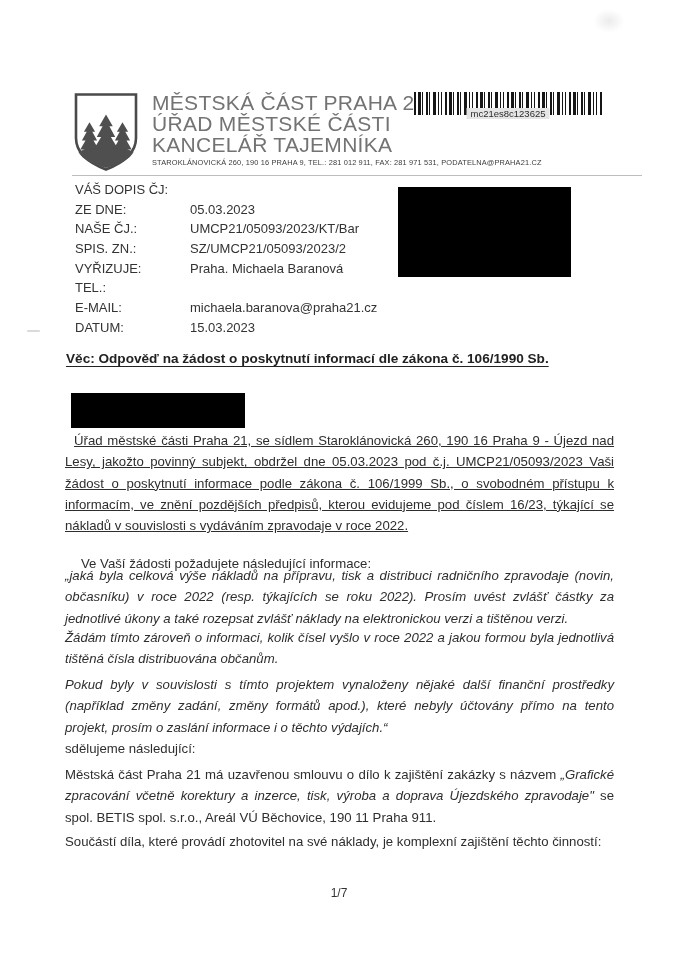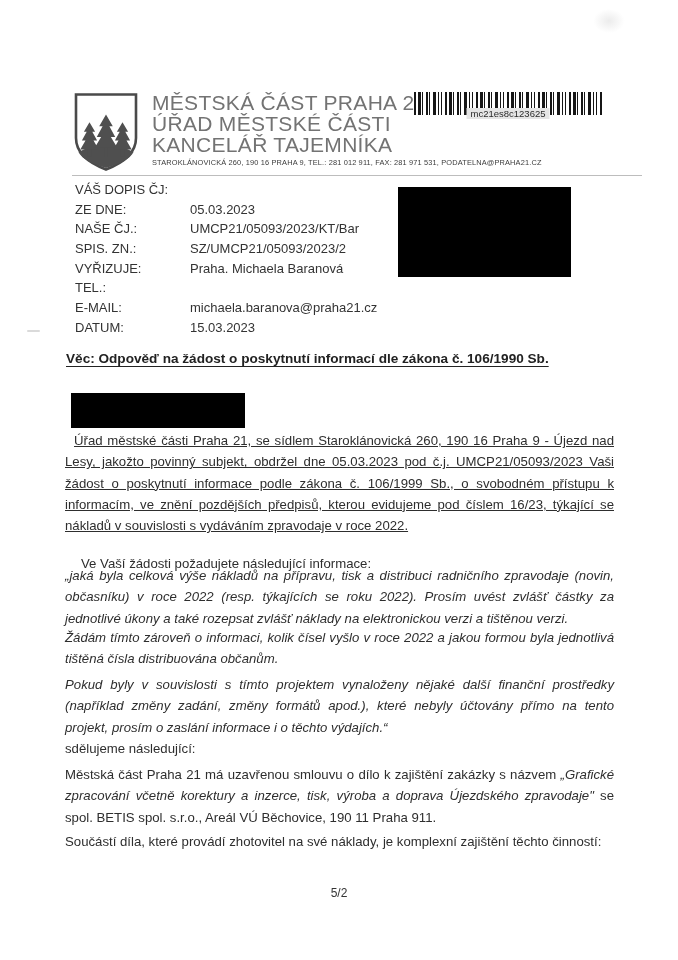--- a/index.html
+++ b/index.html
@@ -156,13 +156,13 @@
 <p class="abs para quote" style="top:627px;margin:0;">Žádám tímto zároveň o informaci, kolik čísel vyšlo v roce 2022 a jakou formou byla jednotlivá tištěná čísla distribuována občanům.</p>
 
 <p class="abs para quote" style="top:674px;margin:0;">Pokud byly v souvislosti s tímto projektem vynaloženy nějaké další finanční prostředky (například změny zadání, změny formátů apod.), které nebyly účtovány přímo na tento projekt, prosím o zaslání informace i o těchto výdajích.“</p>
 
 <p class="abs para" style="top:738px;margin:0;">sdělujeme následující:</p>
 
 <p class="abs para" style="top:764px;margin:0;"><span>Městská část Praha 21 má uzavřenou smlouvu o dílo k zajištění zakázky s názvem </span><span class="italic">„Grafické zpracování včetně korektury a inzerce, tisk, výroba a doprava Újezdského zpravodaje"</span><span> se spol. BETIS spol. s.r.o., Areál VÚ Běchovice, 190 11 Praha 911.</span></p>
 
 <p class="abs para" style="top:831px;margin:0;">Součástí díla, které provádí zhotovitel na své náklady, je komplexní zajištění těchto činností:</p>
 
-<div class="abs footer">5/2</div>
+<div class="abs footer">1/7</div>
 
 </body></html>

